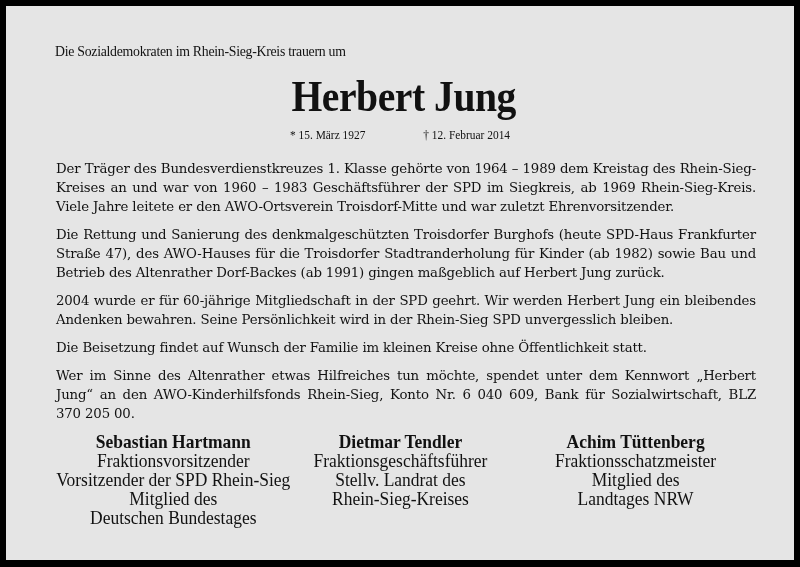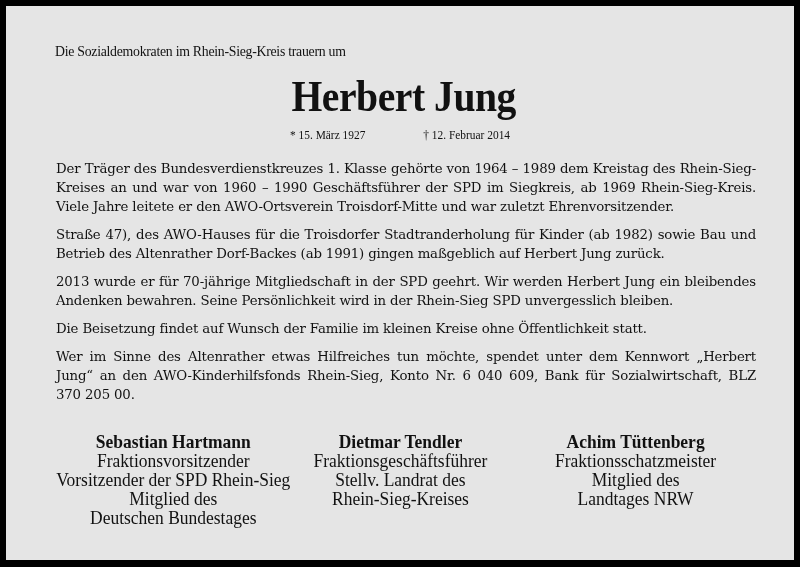--- a/index.html
+++ b/index.html
@@ -130,29 +130,30 @@
 
   <div class="dates">
     <span class="date">* 15. März 1927</span>
     <span class="gap"></span>
     <span class="date">† 12. Februar 2014</span>
   </div>
 
   <div class="body-text">
     <p>
       <span class="line">Der Träger des Bundesverdienstkreuzes 1. Klasse gehörte von 1964 – 1989 dem Kreistag des Rhein-Sieg-</span>
-      <span class="line">Kreises an und war von 1960 – 1990 Geschäftsführer der SPD im Siegkreis, ab 1969 Rhein-Sieg-Kreis.</span>
+      <span class="line">Kreises an und war von 1960 – 1983 Geschäftsführer der SPD im Siegkreis, ab 1969 Rhein-Sieg-Kreis.</span>
       <span class="line last">Viele Jahre leitete er den AWO-Ortsverein Troisdorf-Mitte und war zuletzt Ehrenvorsitzender.</span>
     </p>
     <p>
+      <span class="line">Die Rettung und Sanierung des denkmalgeschützten Troisdorfer Burghofs (heute SPD-Haus Frankfurter</span>
       <span class="line">Straße 47), des AWO-Hauses für die Troisdorfer Stadtranderholung für Kinder (ab 1982) sowie Bau und</span>
       <span class="line last">Betrieb des Altenrather Dorf-Backes (ab 1991) gingen maßgeblich auf Herbert Jung zurück.</span>
     </p>
     <p>
-      <span class="line">2013 wurde er für 70-jährige Mitgliedschaft in der SPD geehrt. Wir werden Herbert Jung ein bleibendes</span>
+      <span class="line">2004 wurde er für 60-jährige Mitgliedschaft in der SPD geehrt. Wir werden Herbert Jung ein bleibendes</span>
       <span class="line last">Andenken bewahren. Seine Persönlichkeit wird in der Rhein-Sieg SPD unvergesslich bleiben.</span>
     </p>
     <p>
       <span class="line last">Die Beisetzung findet auf Wunsch der Familie im kleinen Kreise ohne Öffentlichkeit statt.</span>
     </p>
     <p>
       <span class="line">Wer im Sinne des Altenrather etwas Hilfreiches tun möchte, spendet unter dem Kennwort „Herbert</span>
       <span class="line">Jung“ an den AWO-Kinderhilfsfonds Rhein-Sieg, Konto Nr. 6 040 609, Bank für Sozialwirtschaft, BLZ</span>
       <span class="line last">370 205 00.</span>
     </p>

